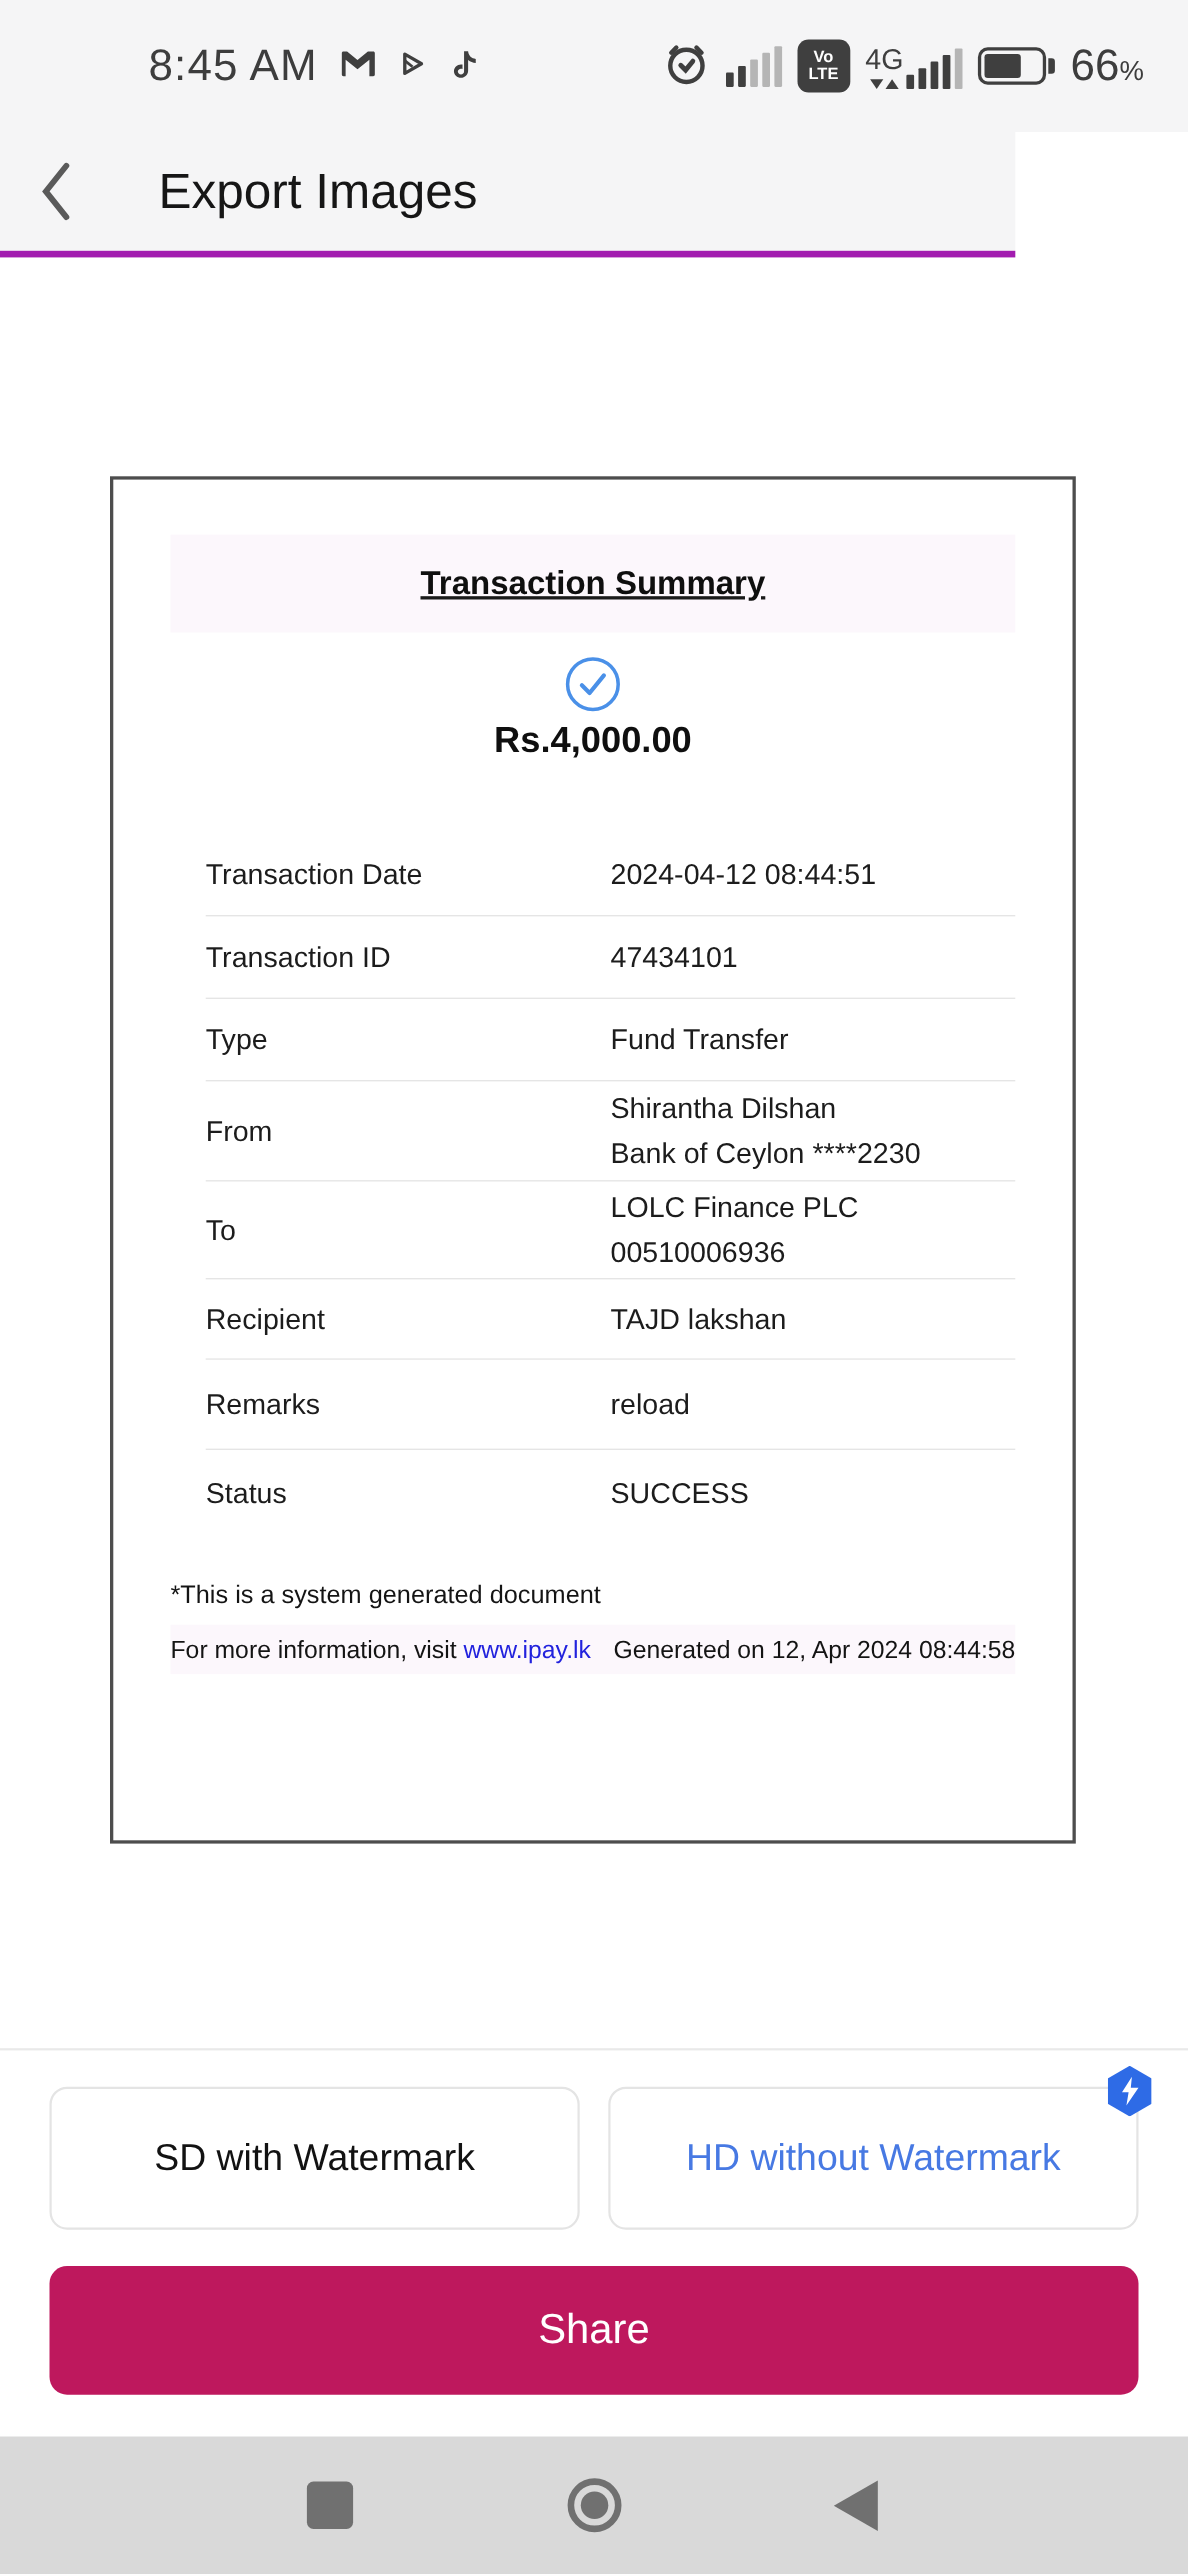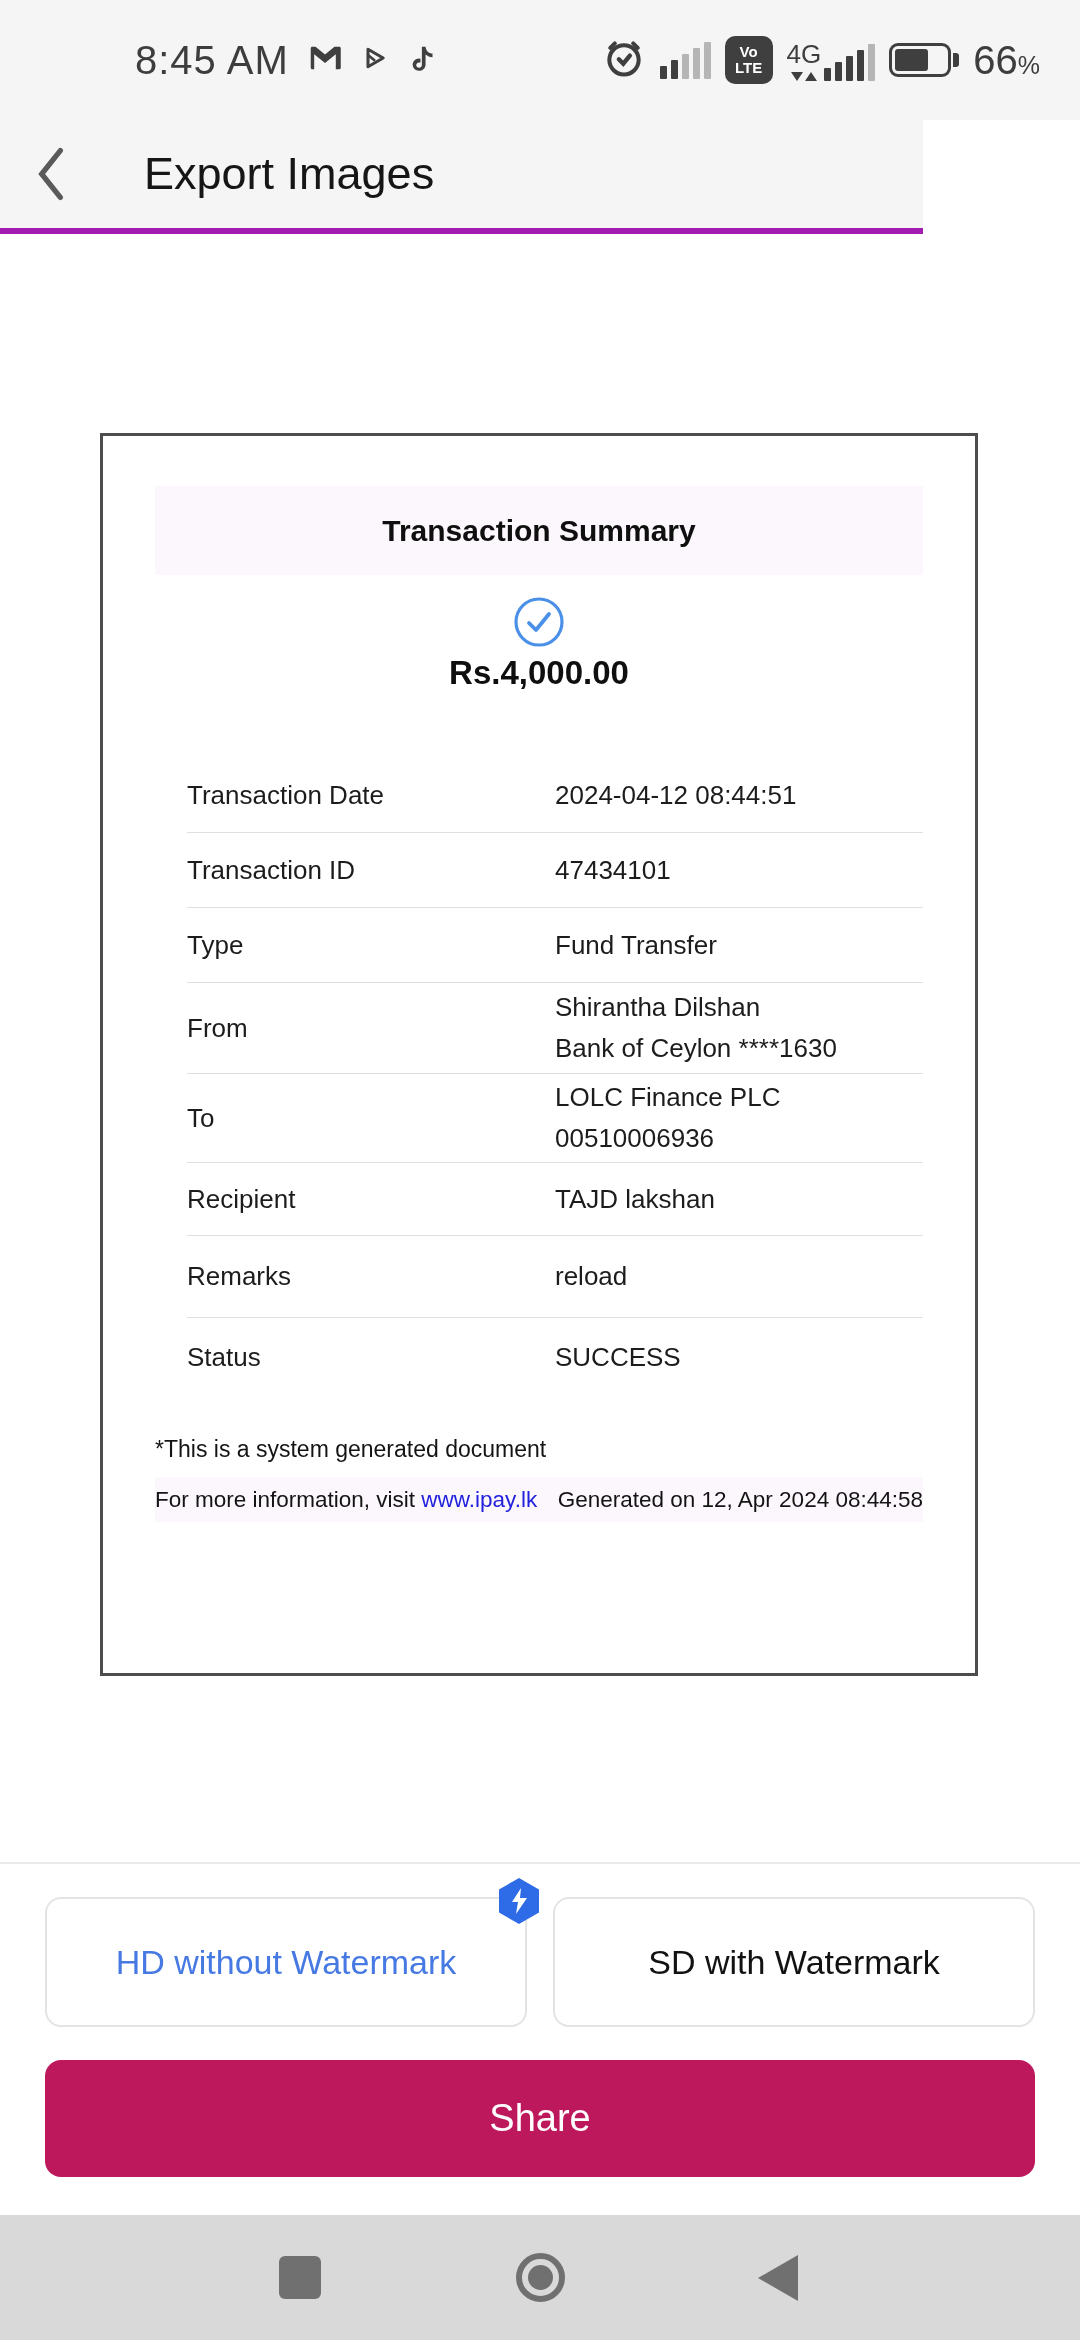--- a/index.html
+++ b/index.html
@@ -53,21 +53,21 @@
   .back-btn { width:60px; height:70px; display:flex; align-items:center; cursor:pointer; }
   .page-title { font-size:45px; font-weight:500; color:#161616; margin-left:52px; }
 
   
   .card {
     position:absolute; left:100px; top:433px; width:878px; height:1243px;
     border:3px solid #4d4d4d; background:#fff; padding:0 52px;
   }
   .card-band {
     margin-top:50px; height:89px; background:#fcf7fc;
-    display:flex; align-items:center; justify-content:center;
+    display:flex; align-items:center; justify-content:center;text-decoration:underline;
   }
   .card-band-title { font-size:30px; font-weight:bold; color:#0f0f0f; }
   .check-wrap { margin-top:21px; display:flex; justify-content:center; }
   .amount { margin-top:6px; text-align:center; font-size:33px; font-weight:bold; color:#0f0f0f; }
 
   .table { margin-top:66px; }
   .row { display:flex; align-items:center; min-height:75px; border-bottom:1.5px solid #dfdfdf;margin-left:32px; }
   .row.h91 { min-height:91px; } .row.h89 { min-height:89px; }
   .row.h73 { min-height:73px; } .row.h82 { min-height:82px;justify-content:center; }
   .row.h78 { min-height:78px; border-bottom:none; }
@@ -221,21 +221,21 @@
     <div class="row">
       <div class="cell label">Type</div>
       <div class="cell val">
           <div>Fund Transfer</div>
         </div>
     </div>
     <div class="row h91">
       <div class="cell label">From</div>
       <div class="cell val">
           <div>Shirantha Dilshan</div>
-          <div>Bank of Ceylon ****1630</div>
+          <div>Bank of Ceylon ****2230</div>
         </div>
     </div>
     <div class="row h89">
       <div class="cell label">To</div>
       <div class="cell val">
           <div>LOLC Finance PLC</div>
           <div>00510006936</div>
         </div>
     </div>
     <div class="row h73">
@@ -262,31 +262,31 @@
   <div class="system-note">*This is a system generated document</div>
   <div class="footer-band">
     <span><span>For more information, visit </span><span class="footer-link">www.ipay.lk</span></span>
     <span>Generated on 12, Apr 2024 08:44:58</span>
   </div>
 </div>
 
 <div class="panel-divider"></div>
 
 <div class="options-row">
+  <div class="opt-btn">
+    <span>SD with Watermark</span>
+  </div>
   <div class="opt-btn hd">
     <span>HD without Watermark</span>
     <span class="hd-badge">
       <svg width="20" height="28" viewBox="0 0 20 28">
           <path d="M12 1 L3 15 h6 l-2 12 11 -16 h-7 z" fill="#ffffff"></path>
         </svg>
     </span>
   </div>
-  <div class="opt-btn">
-    <span>SD with Watermark</span>
-  </div>
 </div>
 
 <div class="share-btn">
   <span>Share</span>
 </div>
 
 <div class="nav-bar">
   <div class="nav-square"></div>
   <div class="nav-circle">
       <div class="nav-circle-dot"></div>

